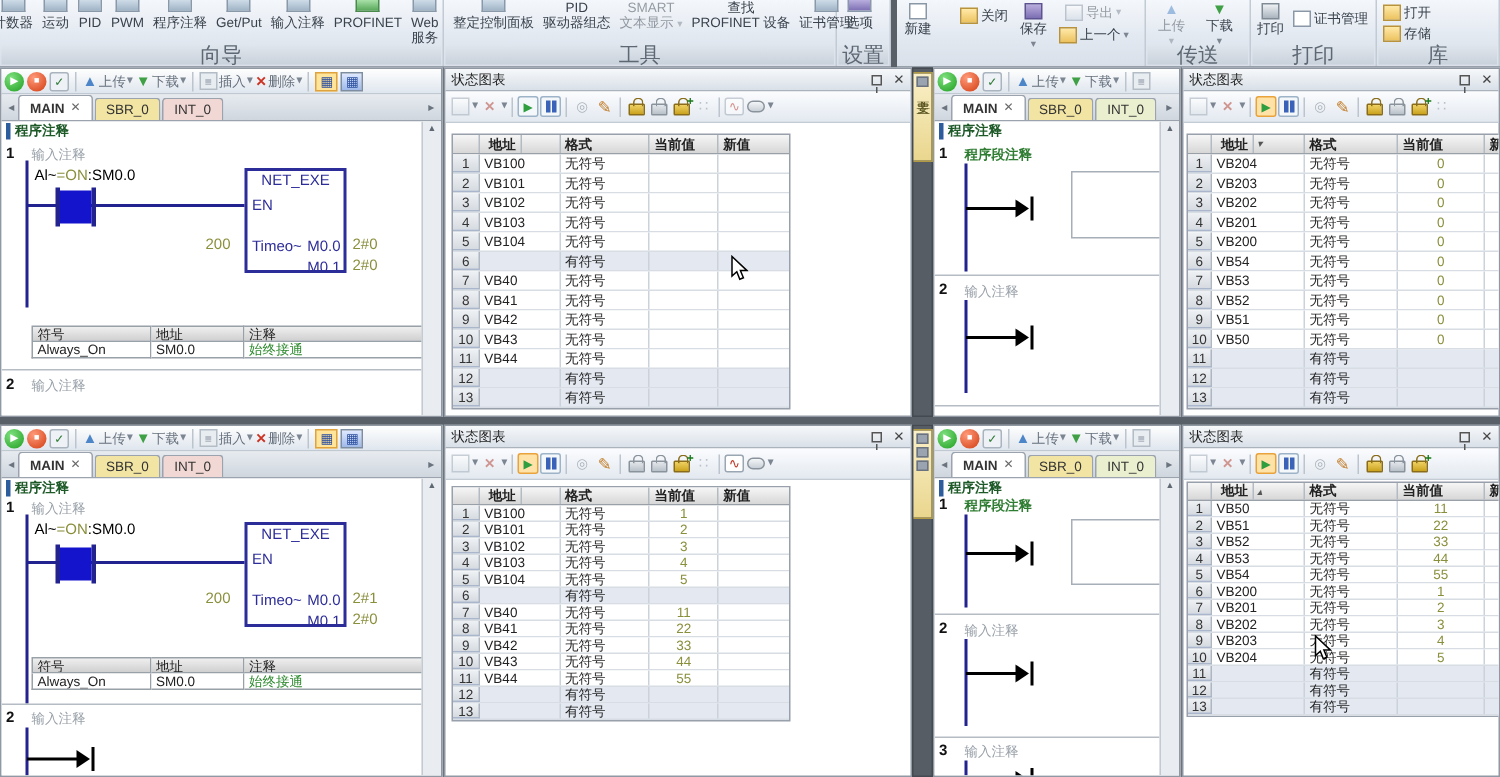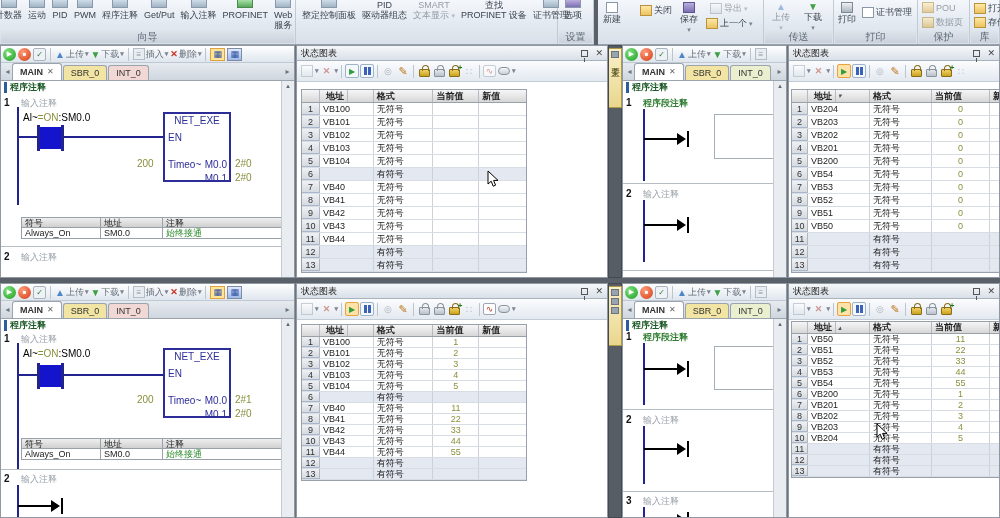--- a/index.html
+++ b/index.html
@@ -10,21 +10,21 @@
 
 .ribbon{position:absolute;left:0;top:0;width:1000px;height:45px;display:flex;
   background:linear-gradient(#f4f7fb,#e3e9f1 55%,#d9e0e9);border-bottom:1px solid #98a0ac}
 .rgroup{position:relative;height:100%;border-right:1px solid #c2cad4;padding:0 3px;flex:0 0 auto}
 .ritems{display:flex;height:30px;align-items:flex-start;padding-top:0}
 .ritem{display:flex;flex-direction:column;align-items:center;margin:0 3px;cursor:default}
 .rico{width:16px;height:8px;background:linear-gradient(#cfdce8,#9fb4c6);border:1px solid #8a99aa;border-top:none;margin-bottom:2px}
 .rico.grn{background:linear-gradient(#a8e0a8,#58a85a);border-color:#4b8a4d}
 .rlbl{font-size:9px;color:#3a434d;white-space:nowrap;line-height:10px;text-align:center}
 .rband{position:absolute;left:1px;right:1px;bottom:1px;height:13px;line-height:13px;text-align:center;
-  color:#5d6874;background:linear-gradient(#e0e6ed,#c9d1db);font-size:10px}
+  color:#5d6874;background:linear-gradient(#e0e6ed,#c9d1db);font-size:14px}
 .dis{opacity:.5}
 .tdd{font-size:7px;color:#7c8692;line-height:8px}
 
 .rr{position:absolute;display:flex;align-items:center;gap:2px;white-space:nowrap;color:#3a434d}
 .rrv{flex-direction:column;gap:0}
 .ric{width:12px;height:11px;border:1px solid #8a97a6;background:linear-gradient(#fdfdfd,#cdd6df)}
 .ric.fold{background:linear-gradient(#ffe9a8,#ecc25f);border-color:#b9933c}
 .ric.disk{background:linear-gradient(#b9aede,#7d6fb3);border-color:#5d5390}
 .ric.prnt{background:linear-gradient(#eef1f4,#aab4be);border-color:#7f8a95}
 .ric.key{background:linear-gradient(#ffe9a8,#d9a93c);border-color:#a97f28}
@@ -220,20 +220,21 @@
           </div>
         <div class="ritem">
             <span class="rlbl">查找</span>
             <span class="rlbl">PROFINET 设备</span>
           </div>
         <div class="ritem">
             <span class="rico"></span>
             <span class="rlbl">证书管理</span>
           </div>
       </div>
+      <div class="rband">工具</div>
     </div>
     <div class="rgroup" style="width:36px">
       <div class="ritems">
         <div class="ritem">
             <span class="rico" style="background:linear-gradient(#b9aede,#7d6fb3)"></span>
             <span class="rlbl">选项</span>
           </div>
       </div>
       <div class="rband">设置</div>
     </div>
@@ -279,31 +280,20 @@
     <div class="rgroup" style="width:84px">
       <div class="rr rrv" style="left:4px;top:2px">
           <span class="ric prnt"></span>
           <span>打印</span>
         </div>
       <div class="rr" style="left:28px;top:6px">
           <span class="ric sheet"></span>
           <span>证书管理</span>
         </div>
       <div class="rband">打印</div>
-    </div>
-    <div class="rgroup" style="width:52px">
-      <div class="rr dis" style="left:4px;top:2px">
-          <span class="ric key"></span>
-          <span>POU</span>
-        </div>
-      <div class="rr dis" style="left:4px;top:16px">
-          <span class="ric key"></span>
-          <span>数据页</span>
-        </div>
-      <div class="rband">保护</div>
     </div>
     <div class="rgroup" style="flex:1">
       <div class="rr" style="left:4px;top:2px">
           <span class="ric fold"></span>
           <span>打开</span>
         </div>
       <div class="rr" style="left:4px;top:16px">
           <span class="ric fold"></span>
           <span>存储</span>
         </div>

